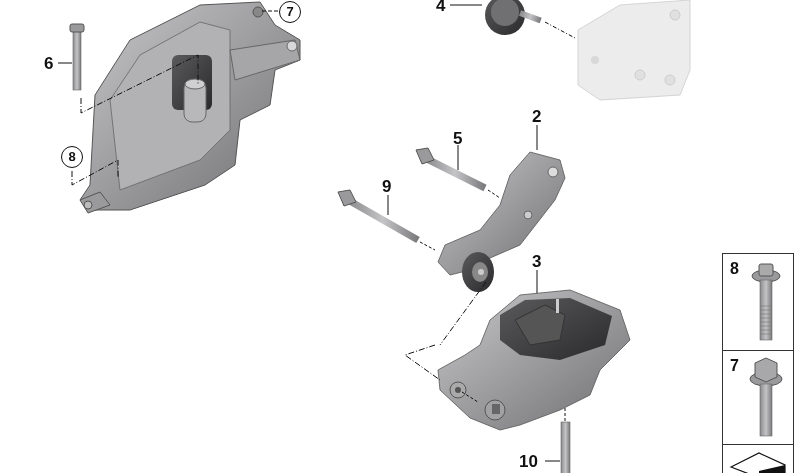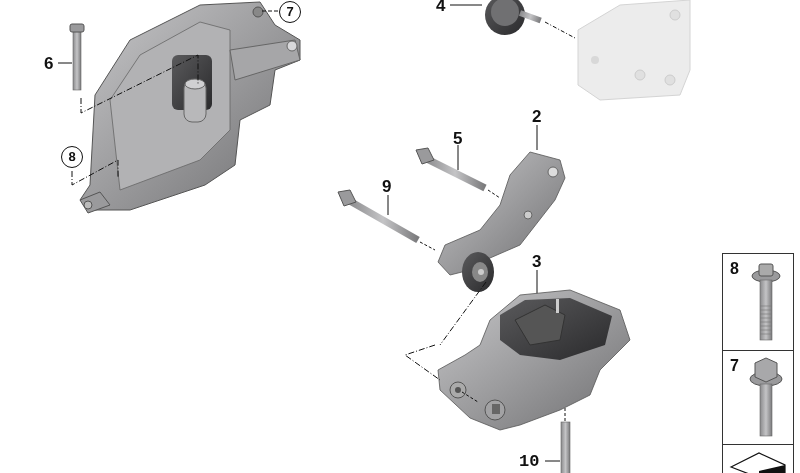--- a/index.html
+++ b/index.html
@@ -117,21 +117,21 @@
     <line x1="545" y1="461" x2="560" y2="461" stroke="#111" stroke-width="1"></line>
   </g>
 </svg>
 
 <div class="callout" style="left:44px;top:55px;">6</div>
 <div class="callout" style="left:436px;top:-3px;">4</div>
 <div class="callout" style="left:532px;top:108px;">2</div>
 <div class="callout" style="left:453px;top:130px;">5</div>
 <div class="callout" style="left:382px;top:178px;">9</div>
 <div class="callout" style="left:532px;top:253px;">3</div>
-<div class="callout" style="left:519px;top:453px;font-family:Liberation Mono, monospace;">10</div>
+<div class="callout" style="left:519px;top:453px;">10</div>
 <div class="circled" style="left:279px;top:1px;">7</div>
 <div class="circled" style="left:61px;top:146px;">8</div>
 
 <div class="side-panel">
   <div class="side-cell" style="height:97px;">
     <span class="num">8</span>
     <svg style="position:absolute;left:26px;top:8px;" width="34" height="86" viewBox="0 0 34 86">
       <ellipse cx="17" cy="14" rx="14" ry="6" fill="#9a9a9c" stroke="#555"></ellipse>
       <rect x="10" y="2" width="14" height="12" rx="2" fill="#aaa" stroke="#555"></rect>
       <rect x="11" y="18" width="12" height="60" fill="url(#gBolt)" stroke="#666" stroke-width="0.6"></rect>

